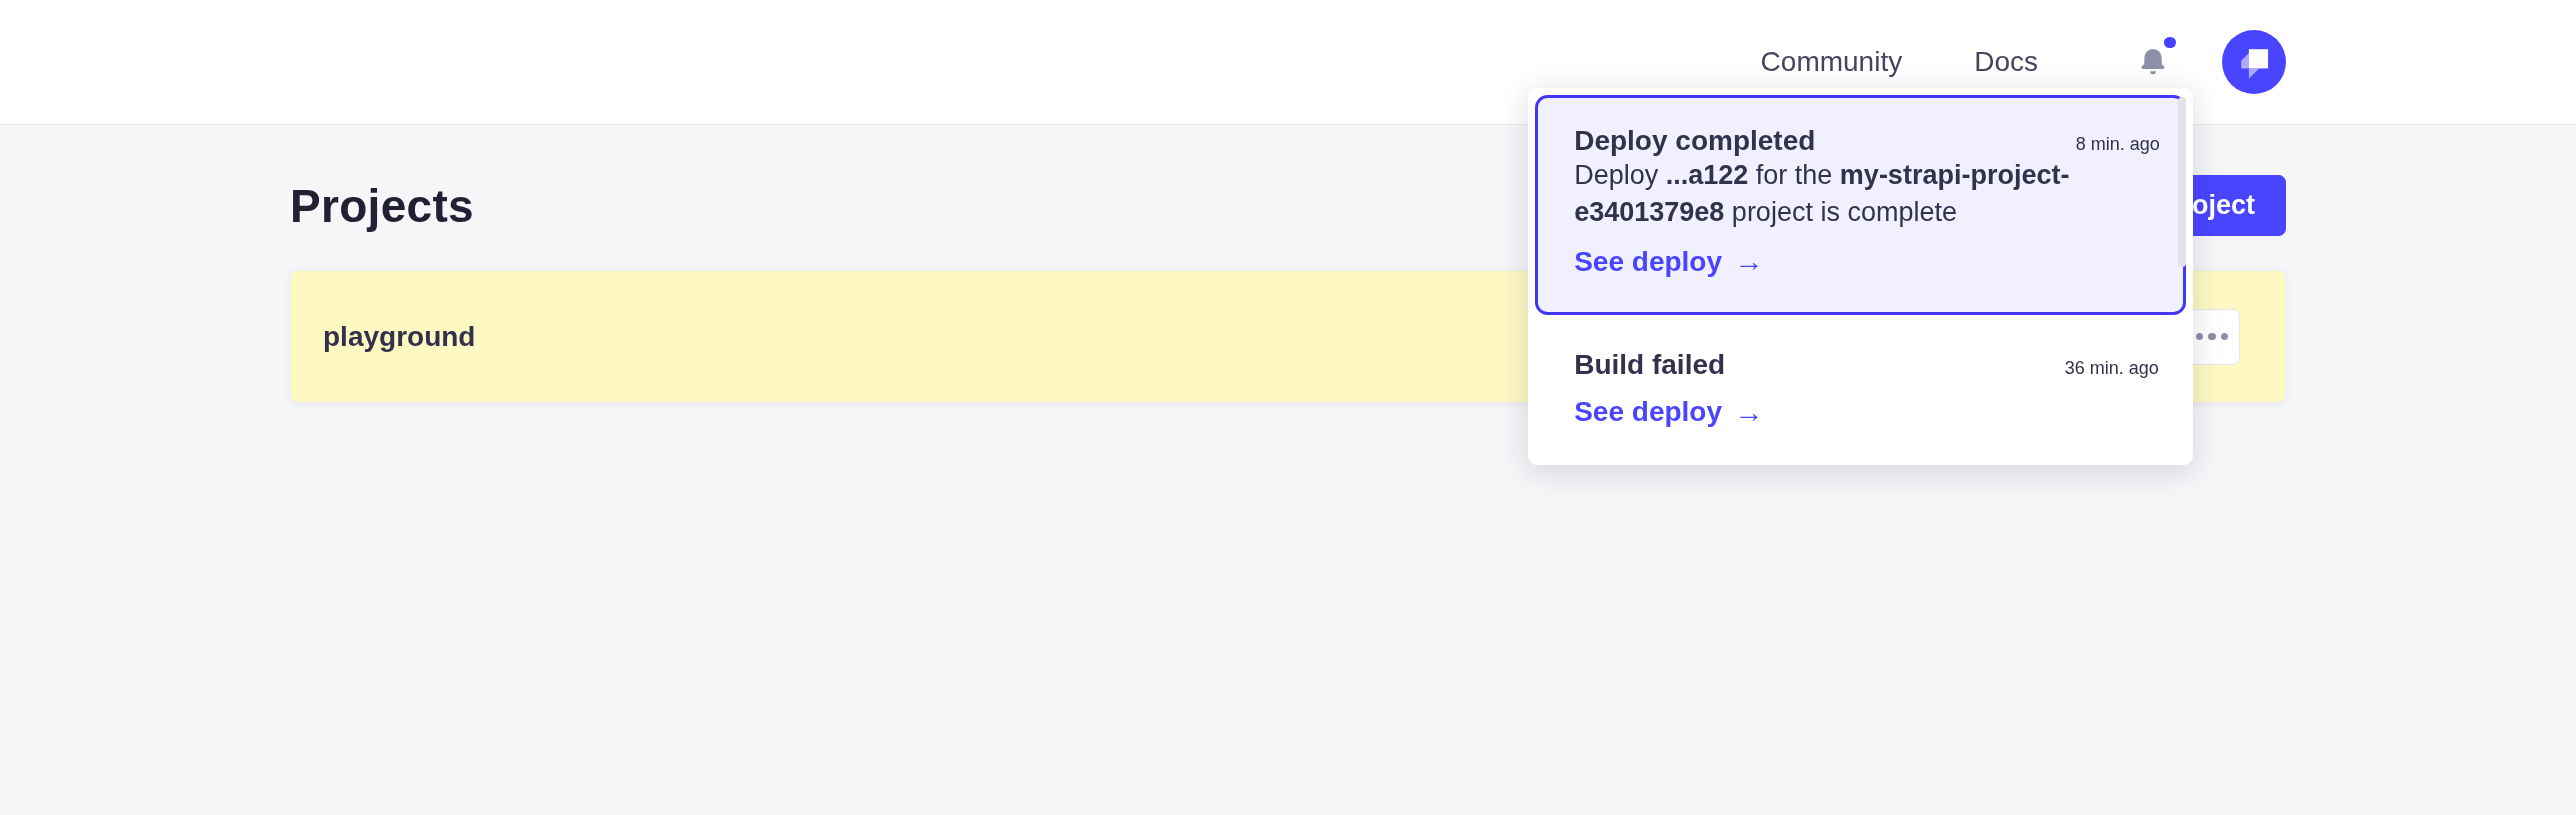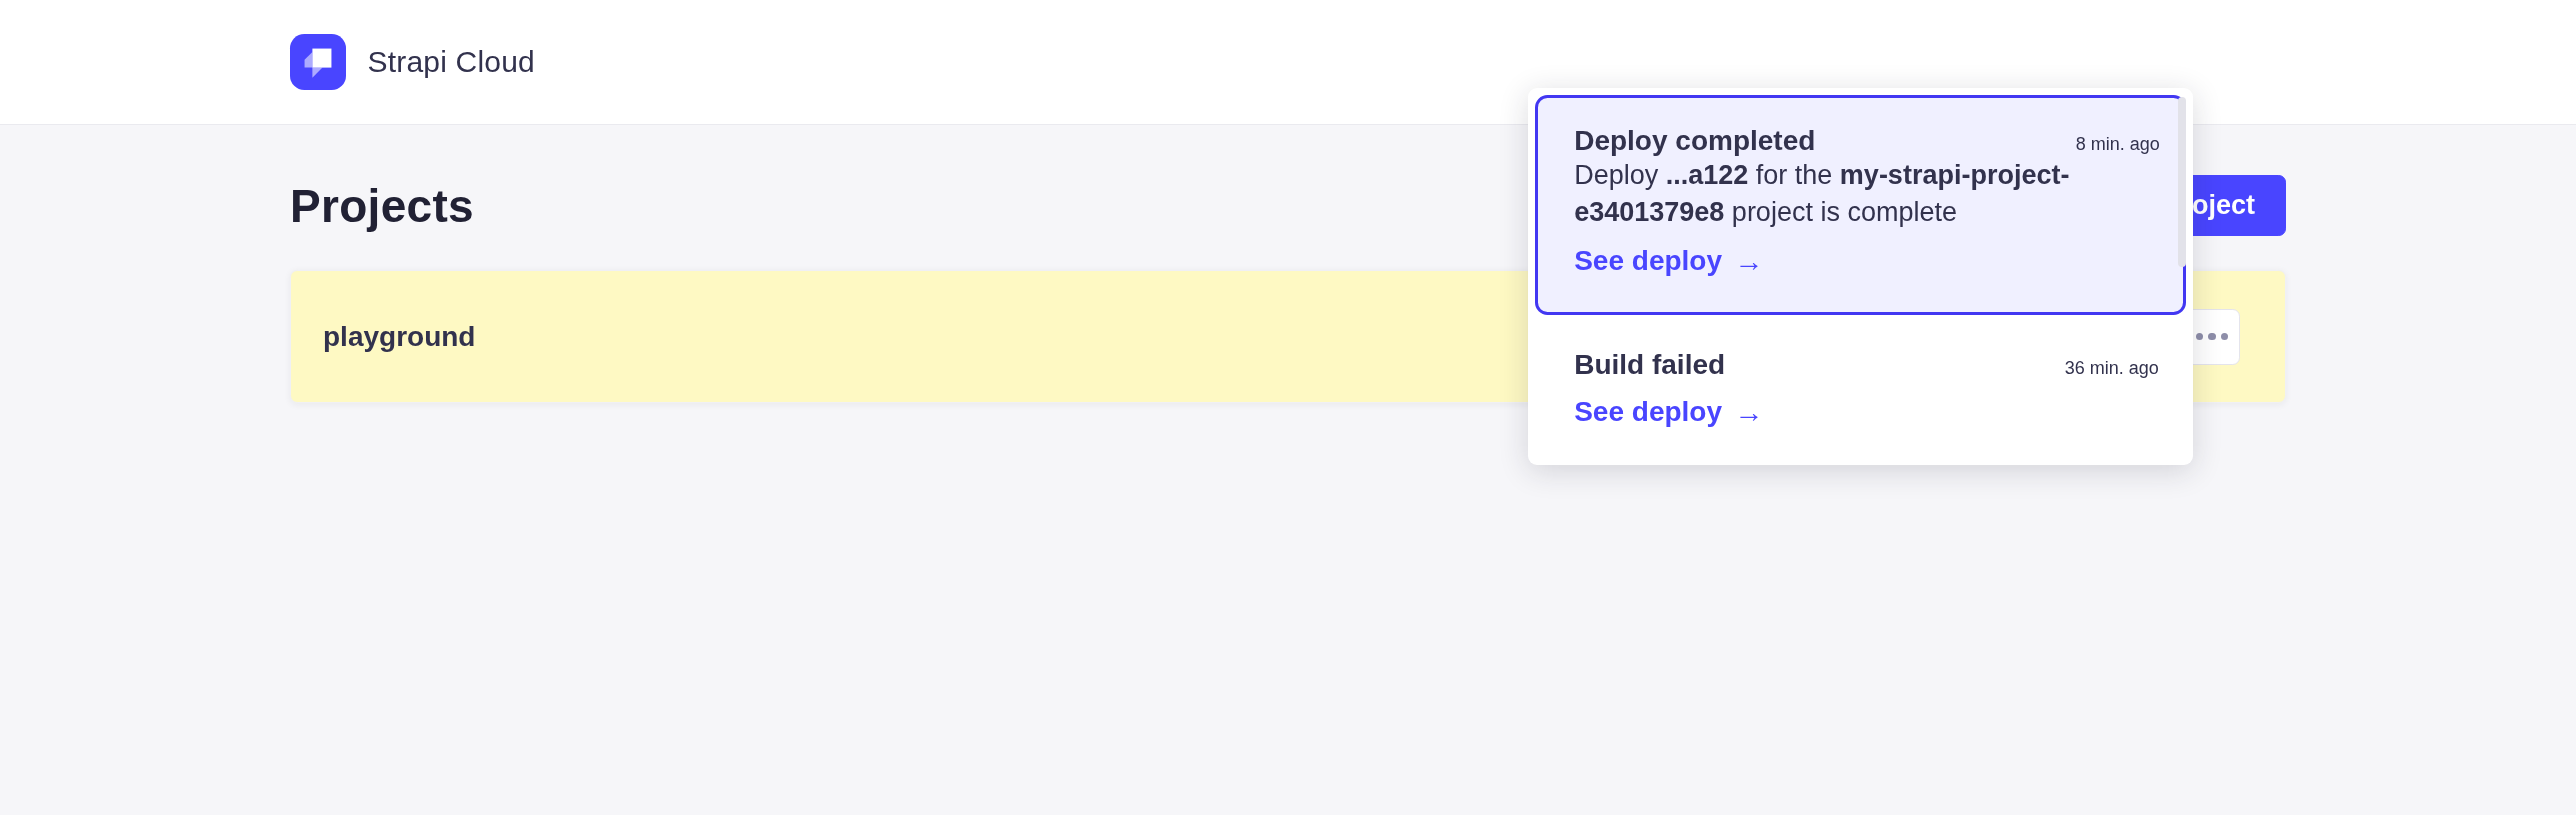--- a/index.html
+++ b/index.html
@@ -192,20 +192,21 @@
     margin-top: 0;
     font-size: 27px;
     line-height: 37px;
     color: #32324d;
     max-width: 580px;
   }
   .notif-body b { font-weight: 700; }
   .notif-link {
     margin-top: 14.3px;
     display: flex;
+    align-items: center;
     gap: 12.5px;
     color: #4945ff;
     font-size: 28px;
     font-weight: 700;
     cursor: pointer;
     width: max-content;
   }
   .notif-link .arrow { font-size: 29px; font-weight: 400; }
   .notif-scrollbar {
     position: absolute;
@@ -216,31 +217,41 @@
     border-radius: 4.5px;
     background: #e2e2e9;
     cursor: grab;
   }
 </style>
 </head>
 <body>
 
 <div class="header">
   <div class="container">
-    <div class="brand">
-      <span class="brand-logo">
+
+    <div class="header-right">
+      <a class="nav-link">Community</a>
+      <a class="nav-link">Docs</a>
+
+      <span class="bell-wrap">
+        <svg viewBox="0 0 24 24">
+          <path fill="#8e8ea9" d="M12 2.8a6.1 6.1 0 0 0-6.1 6.1v3.4c0 .67-.27 1.32-.75 1.8l-.9.9c-.73.73-.21 1.98.82 1.98h13.86c1.03 0 1.55-1.25.82-1.98l-.9-.9a2.55 2.55 0 0 1-.75-1.8V8.9A6.1 6.1 0 0 0 12 2.8z"></path>
+          <path fill="#8e8ea9" d="M9.9 18.6a2.1 2.1 0 0 0 4.2 0z"></path>
+        </svg>
+        <span class="bell-dot"></span>
+      </span>
+
+      <span class="avatar">
         <svg viewBox="0 0 100 100">
-          <path d="M40 26h34v34H40z" fill="#ffffff"></path>
-          <path d="M26 46 40 32v28H26z" fill="#ffffff" opacity="0.55"></path>
-          <path d="M40 60h18L40 78z" fill="#ffffff" opacity="0.55"></path>
+          <path d="M42 30h30v30H42z" fill="#ffffff"></path>
+          <path d="M30 48 42 36v24H30z" fill="#ffffff" opacity="0.55"></path>
+          <path d="M42 60h16L42 76z" fill="#ffffff" opacity="0.55"></path>
         </svg>
       </span>
-      <span class="brand-name">Strapi Cloud</span>
-    </div>
-
+    </div>
   </div>
 </div>
 
 <div class="container">
   <div class="page-head">
     <h1 class="page-title">Projects</h1>
     <button class="btn-primary">Create project</button>
   </div>
 
   <div class="project-card">

